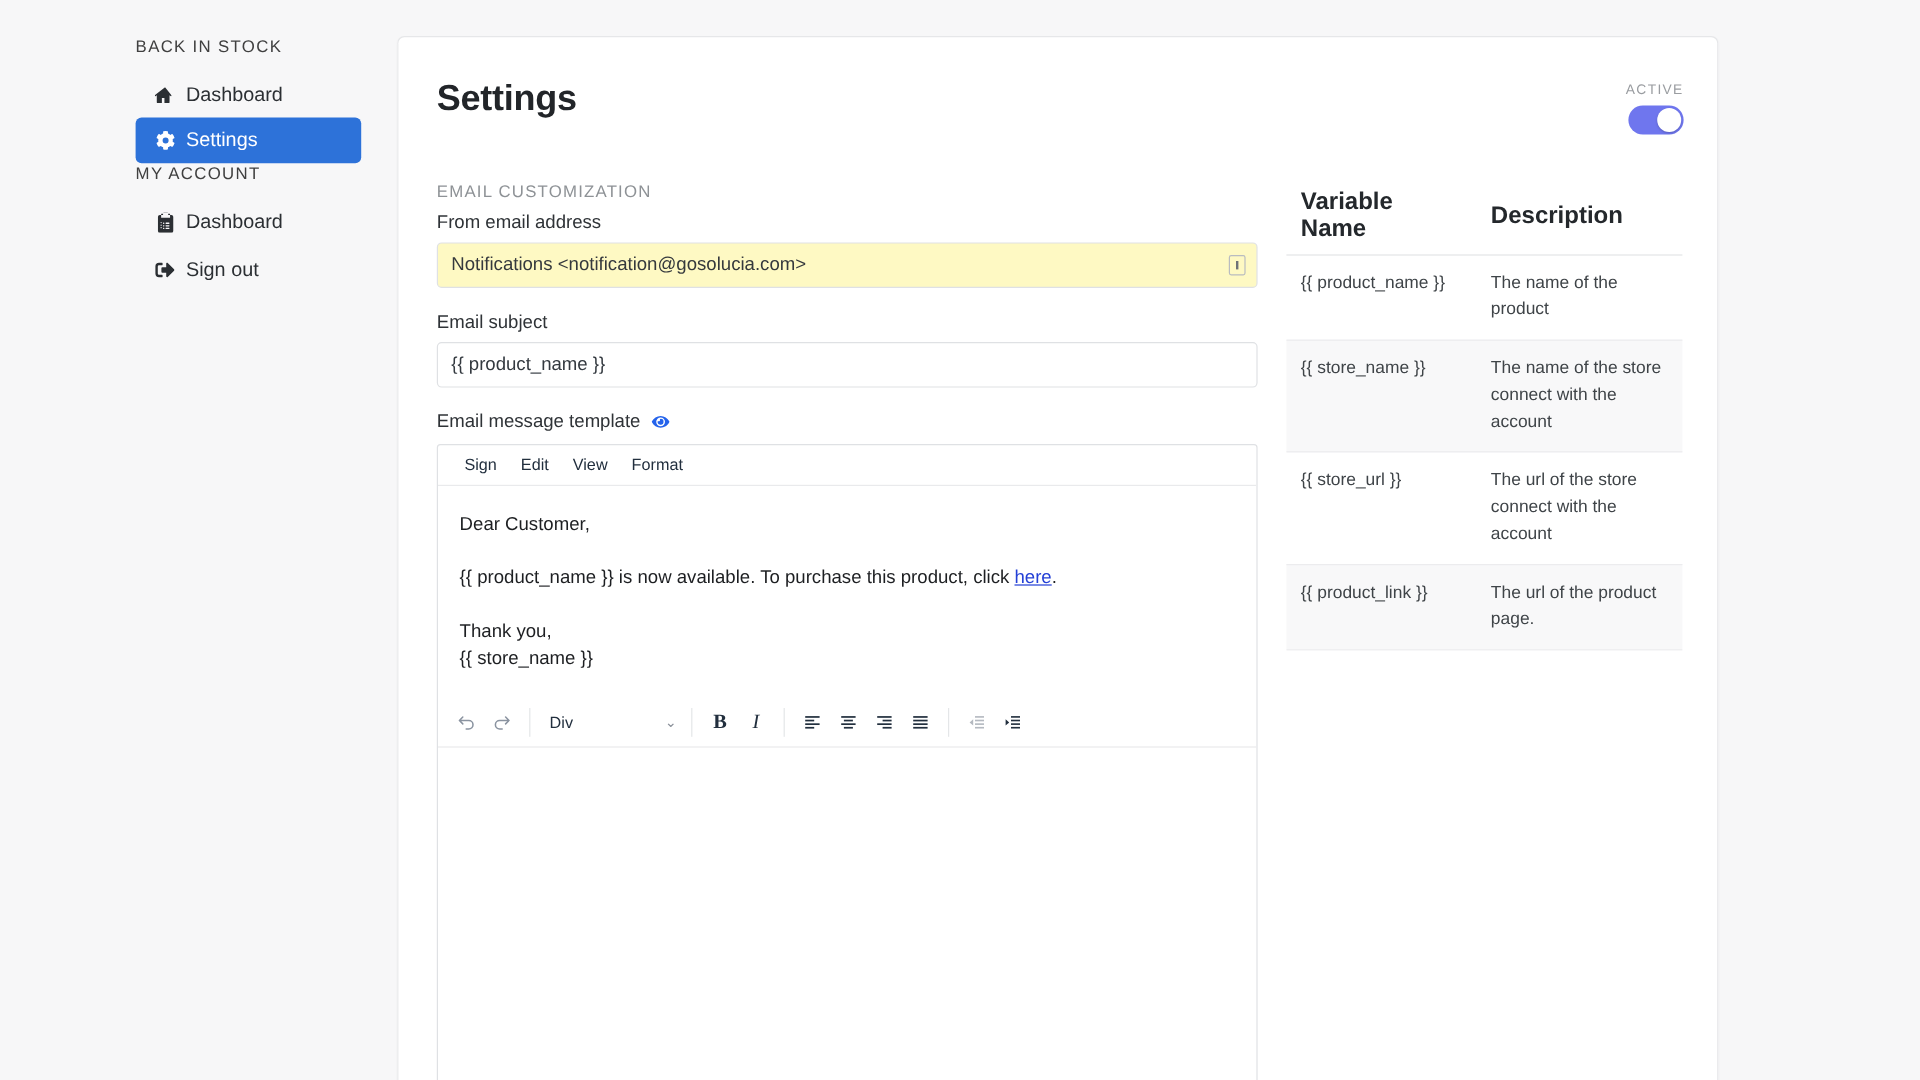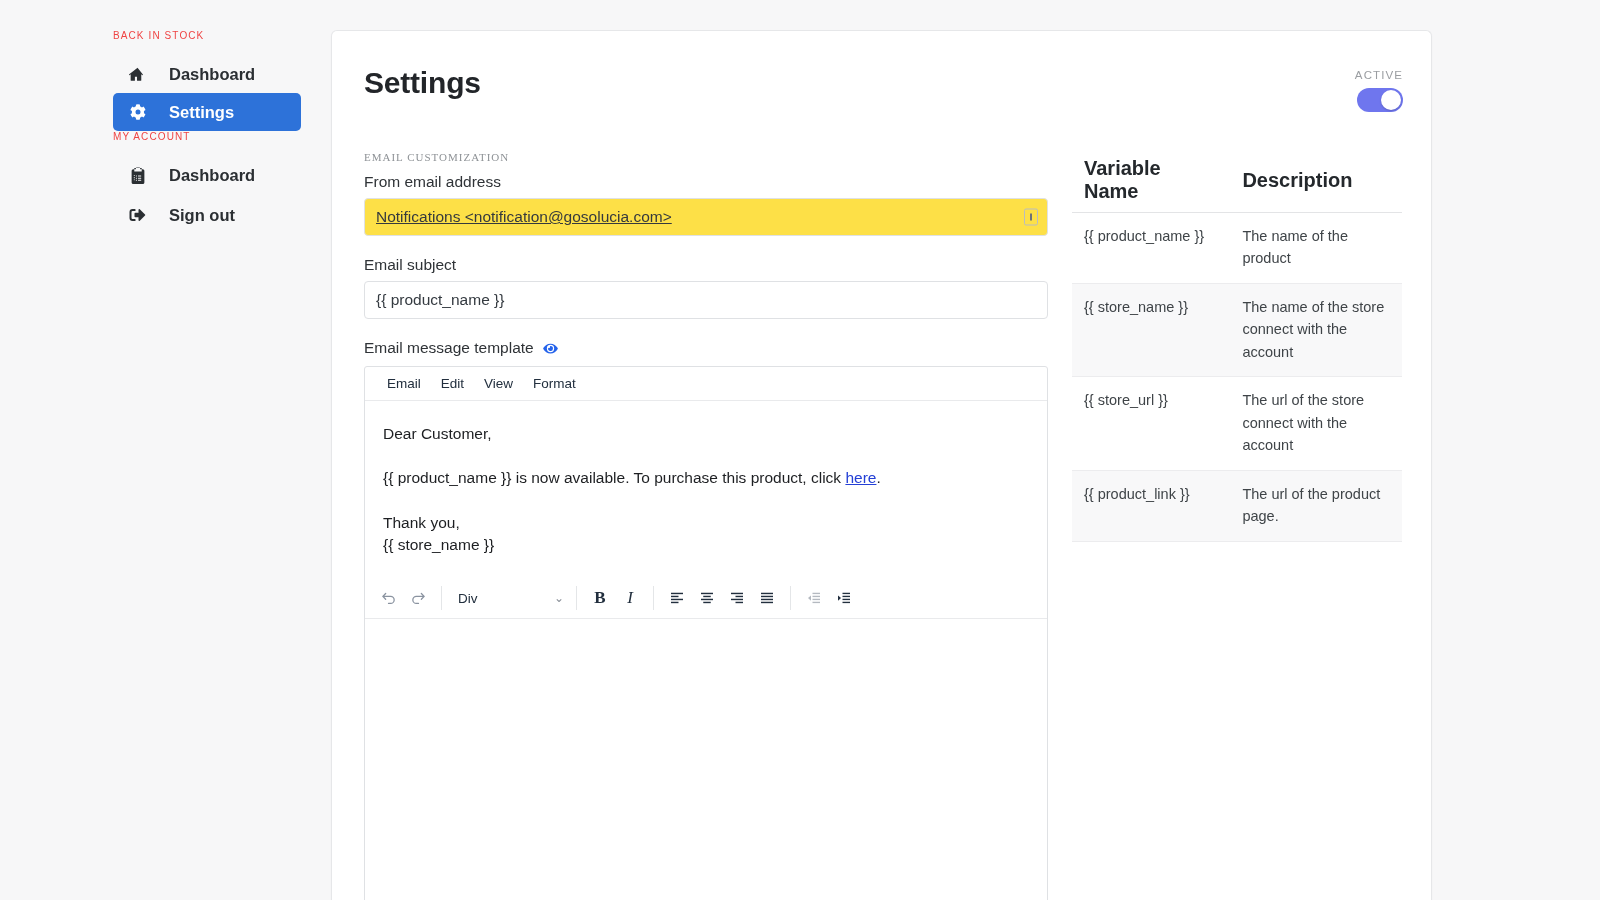--- a/index.html
+++ b/index.html
@@ -13,40 +13,39 @@
     position:relative;
   }
 
   
   #sidebar {
     position:absolute; left:0; top:0; width:337px; height:900px;
     background:#f7f7f8;
     padding-top:30px;
   }
   .side-section {
-    font-size:10px;
+    font-size:14px;
     letter-spacing:1.1px;
-    color:#ef4444;
+    color:#404040;
     text-transform:uppercase;
     padding-left:113px;
     margin-bottom:14px;
     font-weight:400;
   }
   .side-section.second { margin-top:0; }
   .side-item {
-    display:flex; align-items:center; gap:23px;
+    display:flex; align-items:center; gap:9px;
     height:38px;
     margin:0 36px 0 113px;
     padding-left:16px;
     border-radius:5px;
     font-size:16.5px;
     color:#2b2f33;
     cursor:pointer;
     white-space:nowrap;
-    font-weight:bold;
   }
   .side-item .ico { width:17px; height:17px; display:inline-flex; align-items:center; justify-content:center; }
   .side-item .ico svg { display:block; }
   .side-item.active {
     background:#2d72d9;
     color:#ffffff;
     margin-right:36px;
   }
   .side-item.active svg { fill:#ffffff; }
   .side-item svg { fill:#2b2f33; }
@@ -84,37 +83,37 @@
     width:20px; height:20px; border-radius:50%;
     background:#ffffff;
     box-shadow:0 1px 2px rgba(0,0,0,.18);
   }
 
   
   #form-col {
     position:absolute; left:32px; top:120px; width:684px;
   }
   .sec-label {
-    font-size:11px; letter-spacing:1.0px; color:#8e9296;
-    text-transform:uppercase; margin-bottom:10px;font-family:Liberation Serif, serif;
+    font-size:14px; letter-spacing:1.0px; color:#8e9296;
+    text-transform:uppercase; margin-bottom:10px;
   }
   .field-label {
     font-size:15.5px; color:#2f3337; margin-bottom:7px;
   }
   .field-label .eye { margin-left:4px; vertical-align:-2px; display:inline-block; }
   .input-row { position:relative; margin-bottom:20px; }
   .text-input {
     width:100%; height:38px;
     border:1px solid #dfe1e4; border-radius:4px;
     font-size:15.5px; color:#343a40;
     padding:0 34px 0 11px;
     display:flex; align-items:center;
     background:#ffffff;
   }
-  .text-input.readonly { background:#fde047; color:#35393d;text-decoration:underline; }
+  .text-input.readonly { background:#fef9c3; color:#35393d; }
   .input-adorn {
     position:absolute; right:10px; top:50%; transform:translateY(-50%);
     width:14px; height:17px;
     border:1px solid #b9bcc0; border-radius:2px;
     display:flex; align-items:center; justify-content:center;
   }
   .input-adorn i {
     display:block; width:2px; height:7px; background:#6e7277;
   }
 
@@ -259,21 +258,21 @@
       <span class="eye">
         <svg width="17" height="13" viewBox="0 0 576 512">
             <path fill="#2563eb" d="M572 241C518 135 410 64 288 64S58 135 4 241a32 32 0 0 0 0 30c54 106 162 177 284 177s230-71 284-177a32 32 0 0 0 0-30zM288 400a144 144 0 1 1 0-288 144 144 0 0 1 0 288zm0-240a95 95 0 0 0-25 4 48 48 0 0 1-67 67 96 96 0 1 0 92-71z"></path>
           </svg>
       </span>
     </div>
 
     <div id="editor">
 
       <div id="menubar">
-        <div class="menu-item">Email</div>
+        <div class="menu-item">Sign</div>
         <div class="menu-item">Edit</div>
         <div class="menu-item">View</div>
         <div class="menu-item">Format</div>
       </div>
 
       <div id="edit-area">
         <p>Dear Customer,</p>
         <p><span>{{ product_name }} is now available. To purchase this product, click </span><a href="#">here</a><span>.</span></p>
         <p class="tight">Thank you,</p>
         <p class="tight">{{ store_name }}</p>

